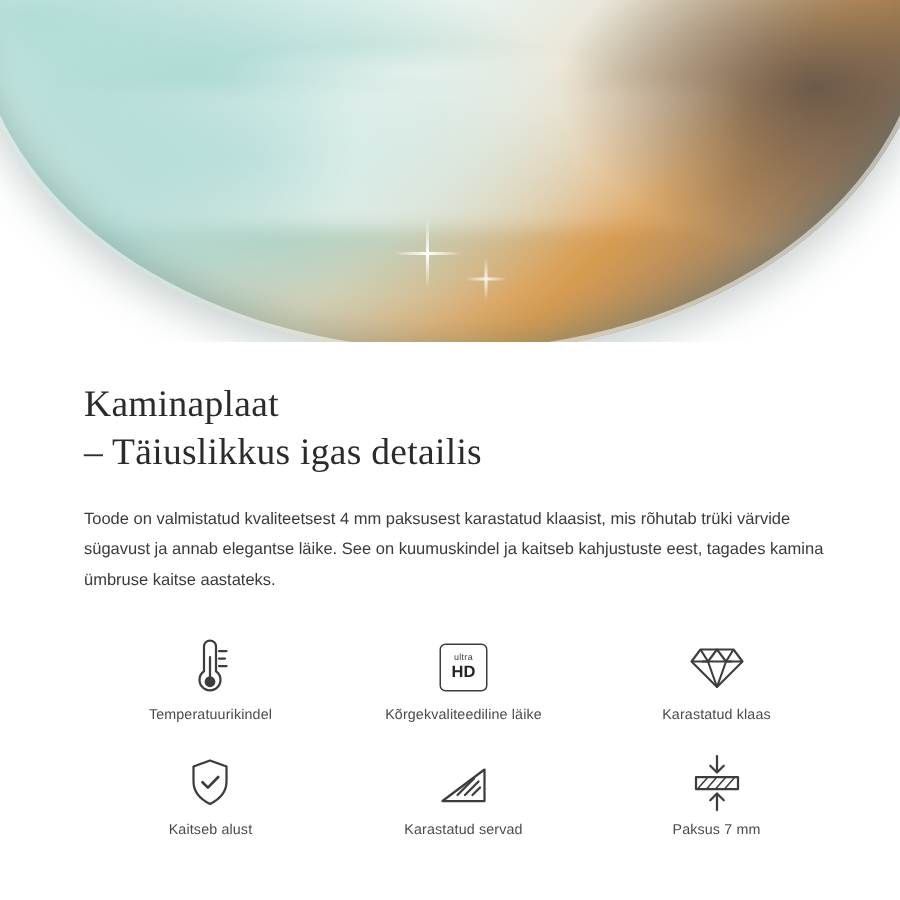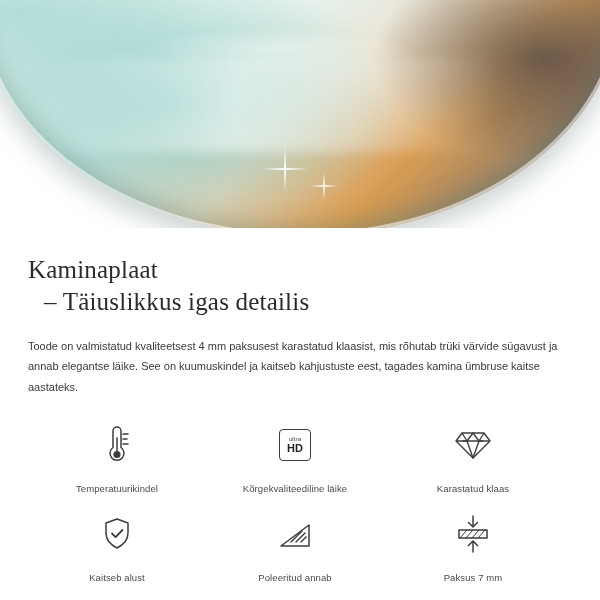--- a/index.html
+++ b/index.html
@@ -111,36 +111,35 @@
     top: 0; left: 50%;
     width: 2px; height: 100%;
     transform: translateX(-50%);
     background: linear-gradient(to bottom, rgba(255,255,255,0) 0%, #ffffff 50%, rgba(255,255,255,0) 100%);
   }
   .sparkle.s1 { left: 282px; top: 378px; }
   .sparkle.s2 { left: 330px; top: 404px; width: 28px; height: 28px; opacity: .85; }
 
   
   .content {
-    padding: 10px 38px 0 28px;
+    padding: 10px 38px 0 56px;
     box-sizing: border-box;
   }
 
   .title {
     font-family: "Liberation Serif", serif;
     font-size: 25px;
     line-height: 1.28;
     font-weight: 400;
     color: #2b2b2b;
     margin: 16px 0 0 0;
     letter-spacing: .2px;
   }
   .title .line2 {
     display: block;
-    margin-left: 16px;
   }
 
   .body-copy {
     margin: 18px 0 16px 0;
     font-size: 11px;
     line-height: 1.85;
     color: #3a3a3a;
     max-width: 530px;
   }
 
@@ -158,21 +157,21 @@
     align-items: center;
     text-align: center;
   }
   .feature .ico {
     height: 44px;
     display: flex;
     align-items: center;
     justify-content: flex-start;
   }
   .feature .caption {
-    margin-top: 16px;
+    margin-top: 4px;
     font-size: 9.5px;
     color: #4a4a4a;
     letter-spacing: .1px;
   }
 
   .ico svg { display: block; }
 
   .ultrahd-box {
     width: 30px;
     height: 30px;
@@ -272,21 +271,21 @@
 
       <div class="feature">
         <div class="ico">
           <svg width="36" height="34" viewBox="0 0 36 34" fill="none" stroke="#3d3d3d" stroke-width="1.5" stroke-linecap="round" stroke-linejoin="round">
             <path d="M4 29h28V8L4 29z"></path>
             <line x1="14" y1="25" x2="25" y2="14"></line>
             <line x1="19" y1="25" x2="28" y2="16"></line>
             <line x1="24" y1="25" x2="29" y2="20"></line>
           </svg>
         </div>
-        <div class="caption">Poleeritud annab</div>
+        <div class="caption">Karastatud servad</div>
       </div>
 
       <div class="feature">
         <div class="ico">
           <svg width="38" height="42" viewBox="0 0 38 42" fill="none" stroke="#3d3d3d" stroke-width="1.5" stroke-linecap="round" stroke-linejoin="round">
             <line x1="19" y1="3" x2="19" y2="13"></line>
             <path d="M14.5 9.5L19 14l4.5-4.5"></path>
             <rect x="5" y="17" width="28" height="8" fill="none"></rect>
             <path d="M6 25l7-8M12 25l7-8M18 25l7-8M24 25l7-8" stroke-width="1"></path>
             <line x1="19" y1="39" x2="19" y2="29"></line>

